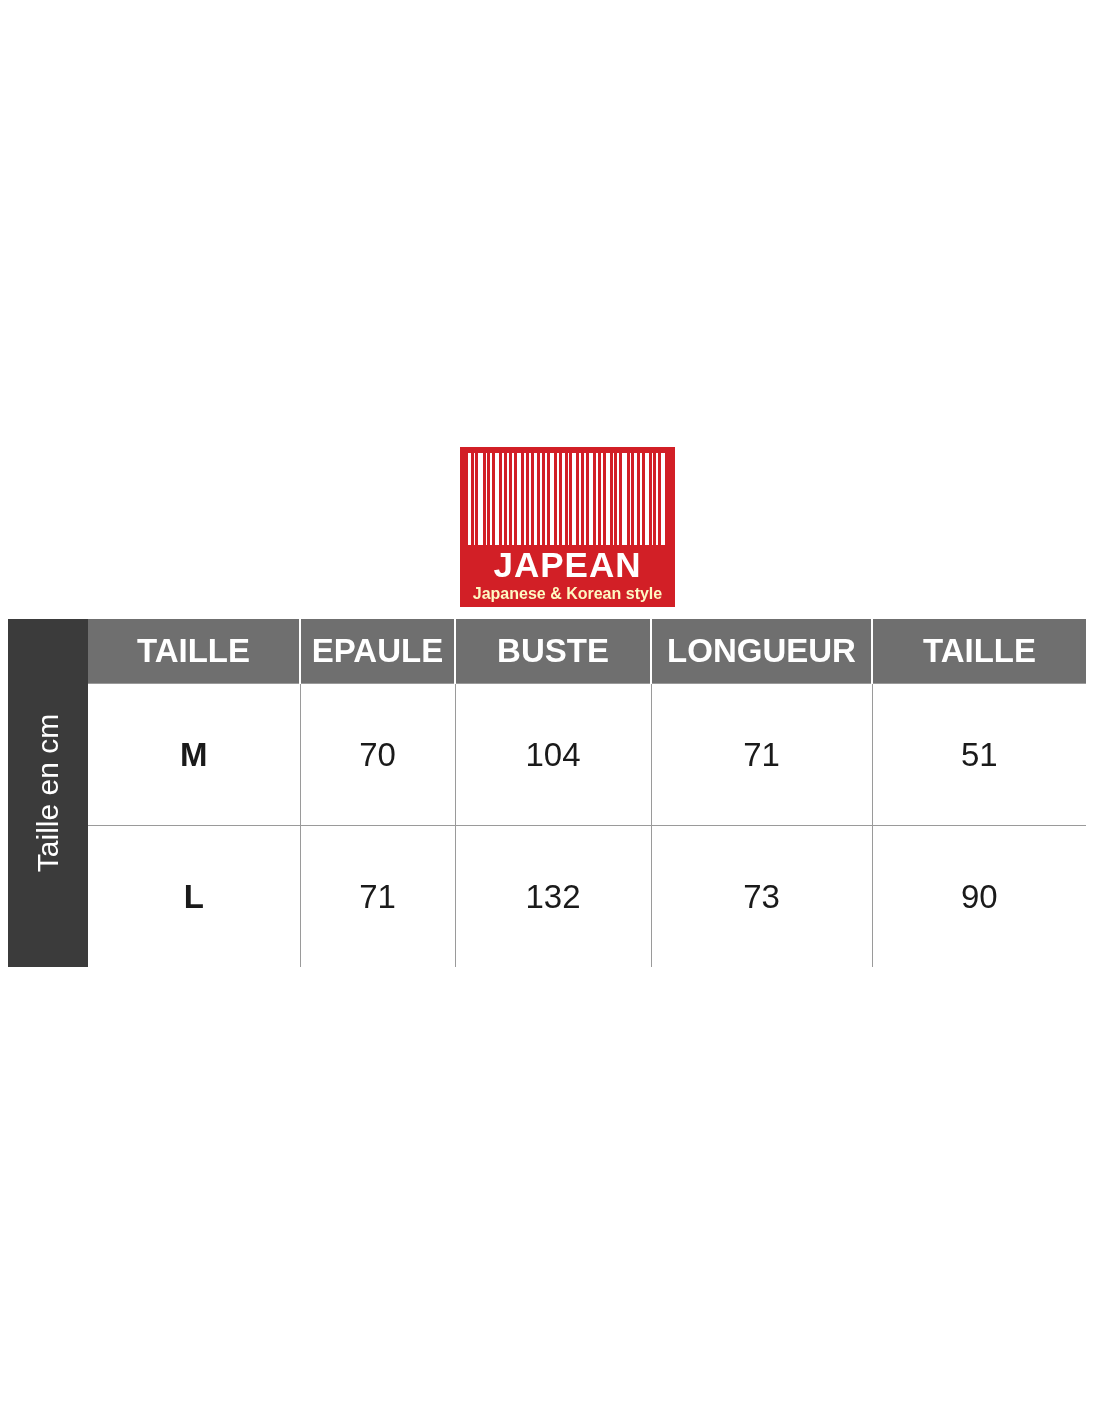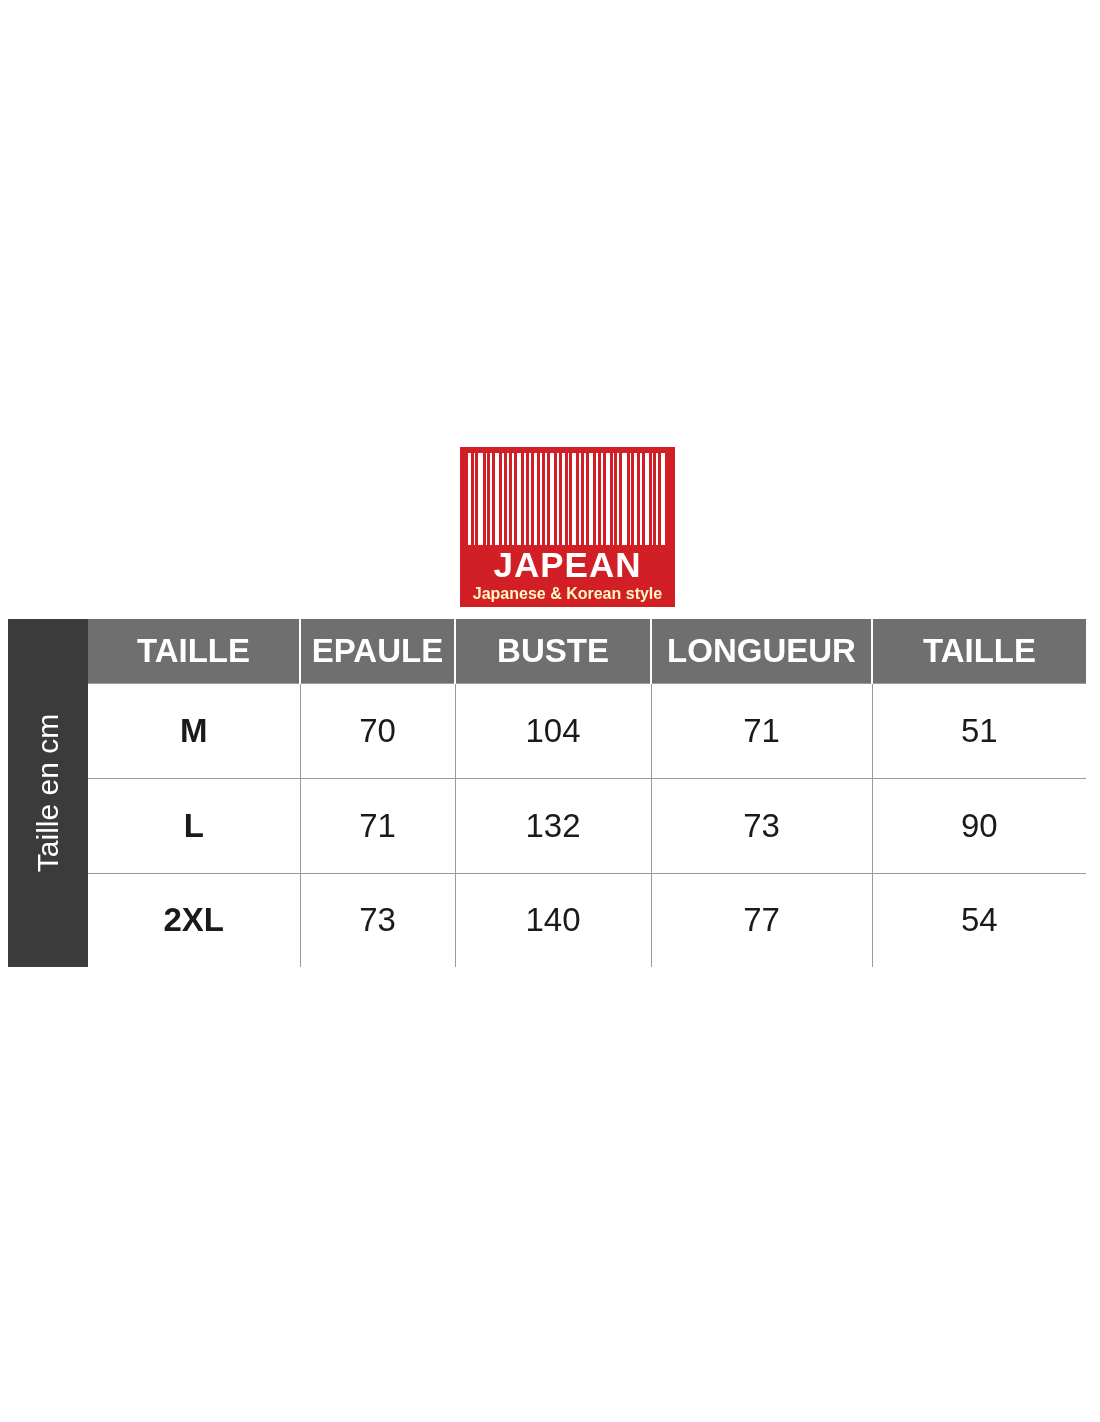--- a/index.html
+++ b/index.html
@@ -214,24 +214,17 @@
           <td>71</td>
           <td>51</td>
         </tr>
         <tr>
           <td class="size-cell">L</td>
           <td>71</td>
           <td>132</td>
           <td>73</td>
           <td>90</td>
         </tr>
-        <tr>
-          <td class="size-cell">2XL</td>
-          <td>73</td>
-          <td>140</td>
-          <td>77</td>
-          <td>54</td>
-        </tr>
       </tbody>
     </table>
   </div>
 
 </div>
 
 </body></html>

